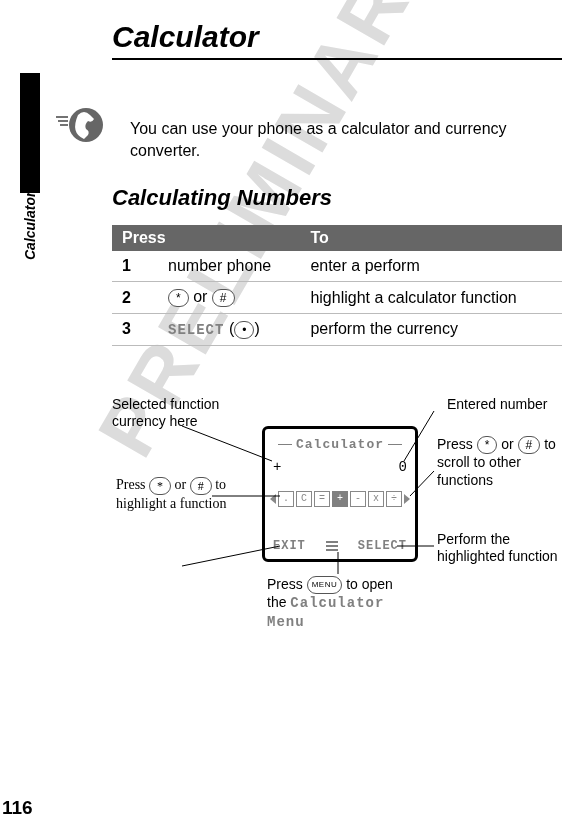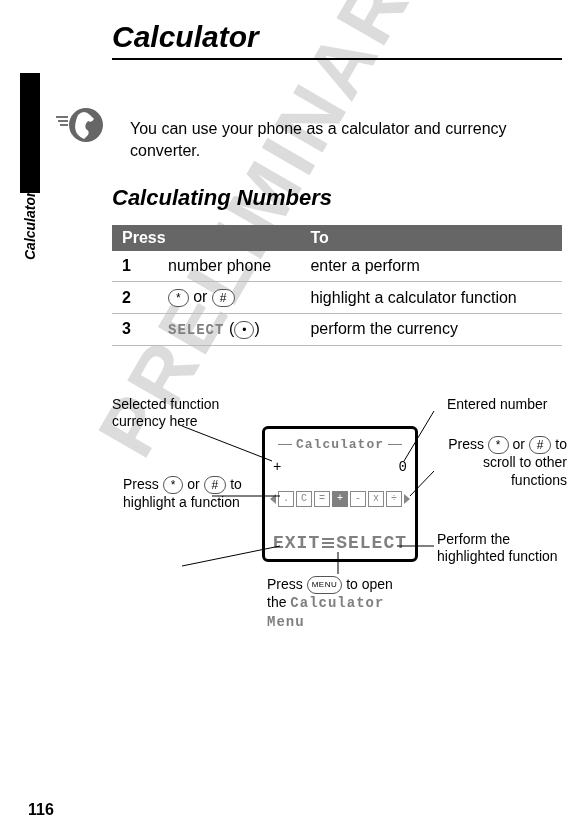--- a/index.html
+++ b/index.html
@@ -45,24 +45,24 @@
     transform: rotate(-90deg);
     transform-origin: left top;
     font-weight: bold;
     font-style: italic;
     font-size: 14px;
     z-index: 2;
   }
 
   .page-number {
     position: absolute;
-    left: 28px;
+    left: 2px;
     bottom: 20px;
     font-weight: bold;
-    font-size: 16px;
+    font-size: 19px;
     z-index: 2;
   }
 
   .content {
     position: absolute;
     left: 112px;
     top: 20px;
     right: 20px;
     z-index: 2;
   }
@@ -232,21 +232,21 @@
   .screen-softkeys {
     position: absolute;
     left: 8px; right: 8px;
     bottom: 6px;
     display: flex;
     justify-content: space-between;
     align-items: center;
     font-family: "Courier New", monospace;
     color: #808080;
     font-weight: bold;
-    font-size: 18px;
+    font-size: 12px;
     letter-spacing: 1px;
   }
   .menu-icon {
     width: 12px;
     display: flex;
     flex-direction: column;
     gap: 2px;
   }
   .menu-icon span {
     display: block;
@@ -255,24 +255,24 @@
   }
 
   .annot {
     position: absolute;
     font-size: 14px;
     line-height: 1.25;
     max-width: 140px;
   }
 
   .ann-selected  { left: 0;   top: 0;   width: 120px; }
-  .ann-highlight { left: 11px;   top: 80px; width: 140px; }
+  .ann-highlight { left: 4px;   top: 80px; width: 140px; font-family: Liberation Serif, serif; }
   .ann-exit      { left: 0;   top: 150px; width: 120px; }
   .ann-entered   { left: 335px; top: 0;   width: 120px; }
-  .ann-scroll    { left: 325px; top: 40px; width: 130px; text-align: right; }
+  .ann-scroll    { left: 325px; top: 40px; width: 130px; }
   .ann-perform   { left: 325px; top: 135px; width: 130px; }
   .ann-openmenu  { left: 155px; top: 180px; width: 170px; }
 
   .calc-menu-grey {
     color: #808080;
     font-weight: bold;
     letter-spacing: 1px;
     font-family: "Courier New", monospace;
   }
 

